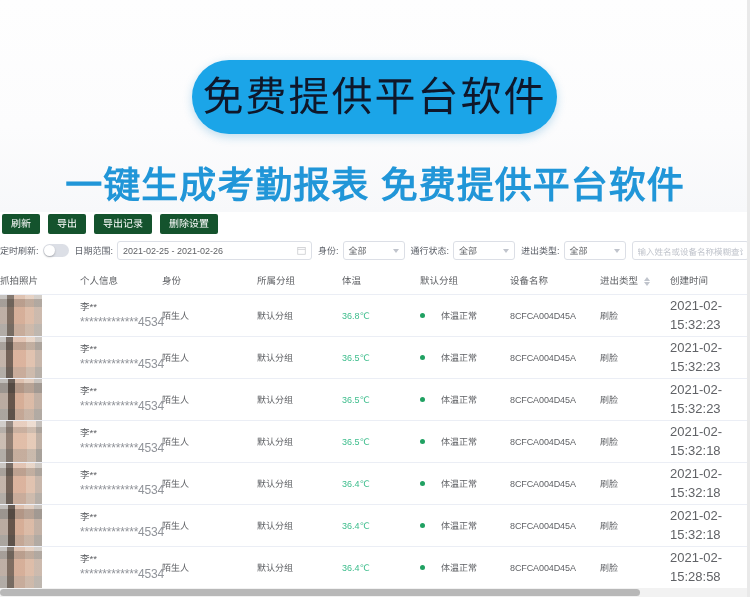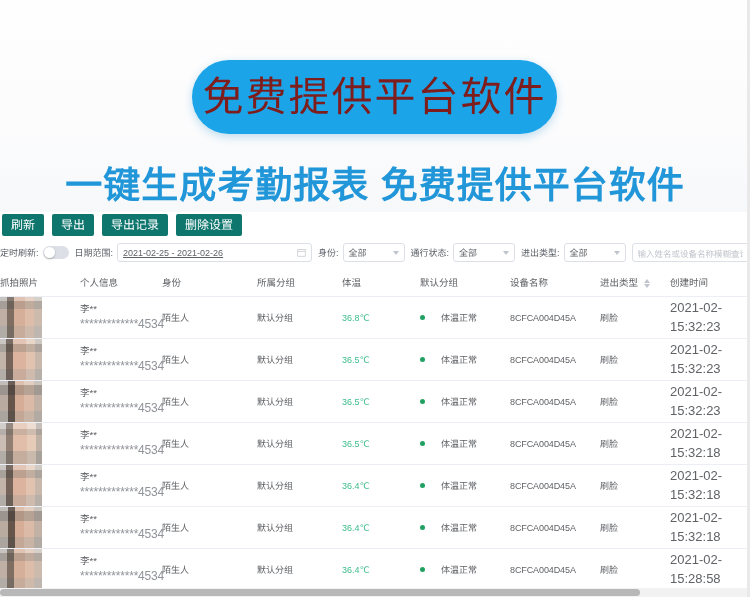--- a/index.html
+++ b/index.html
@@ -28,21 +28,21 @@
     width: 365px;
     height: 74px;
     border-radius: 37px;
     background: #1BA5E8;
     box-shadow: 0 3px 10px rgba(30,140,200,0.28);
     display: flex;
     align-items: center;
     justify-content: center;
   }
   .promo-pill-text {
-    color: #7f1d1d;
+    color: #0f172a;
     font-size: 41px;
     letter-spacing: 2px;
     font-weight: 400;
     line-height: 1;
     white-space: nowrap;
   }
   .promo-headline {
     position: absolute;
     left: 0;
     top: 155px;
@@ -58,25 +58,25 @@
   
   .app { position: absolute; top: 212px; left: 0; width: 750px; }
 
   .btn-row {
     display: flex;
     gap: 8px;
     padding: 2px 0 4px 2px;
     align-items: center;
   }
   .btn {
-    background: #0f766e;
+    background: #14532d;
     color: #fff;
     border: none;
     border-radius: 2px;
-    font-size: 12px;
+    font-size: 10px;
     padding: 5px 9px;
     line-height: 1;
     cursor: pointer;
     white-space: nowrap;
     font-family: inherit;
   }
 
   
   .filter-bar {
     display: flex;
@@ -114,21 +114,21 @@
     border-radius: 3px;
     background: #fff;
     height: 19px;
     display: flex;
     align-items: center;
     padding: 0 5px;
     font-size: 9px;
     color: #606266;
     position: relative;
   }
-  .date-input { width: 195px; justify-content: space-between; cursor: pointer; text-decoration: underline; }
+  .date-input { width: 195px; justify-content: space-between; cursor: pointer; }
   .cal-icon { width: 9px; height: 9px; opacity: .5; flex: none; }
   .select-box { width: 62px; justify-content: space-between; cursor: pointer; }
   .caret {
     width: 0; height: 0;
     border-left: 3px solid transparent;
     border-right: 3px solid transparent;
     border-top: 4px solid #c0c4cc;
     flex: none;
   }
   .search-box { width: 117px; cursor: text; }

